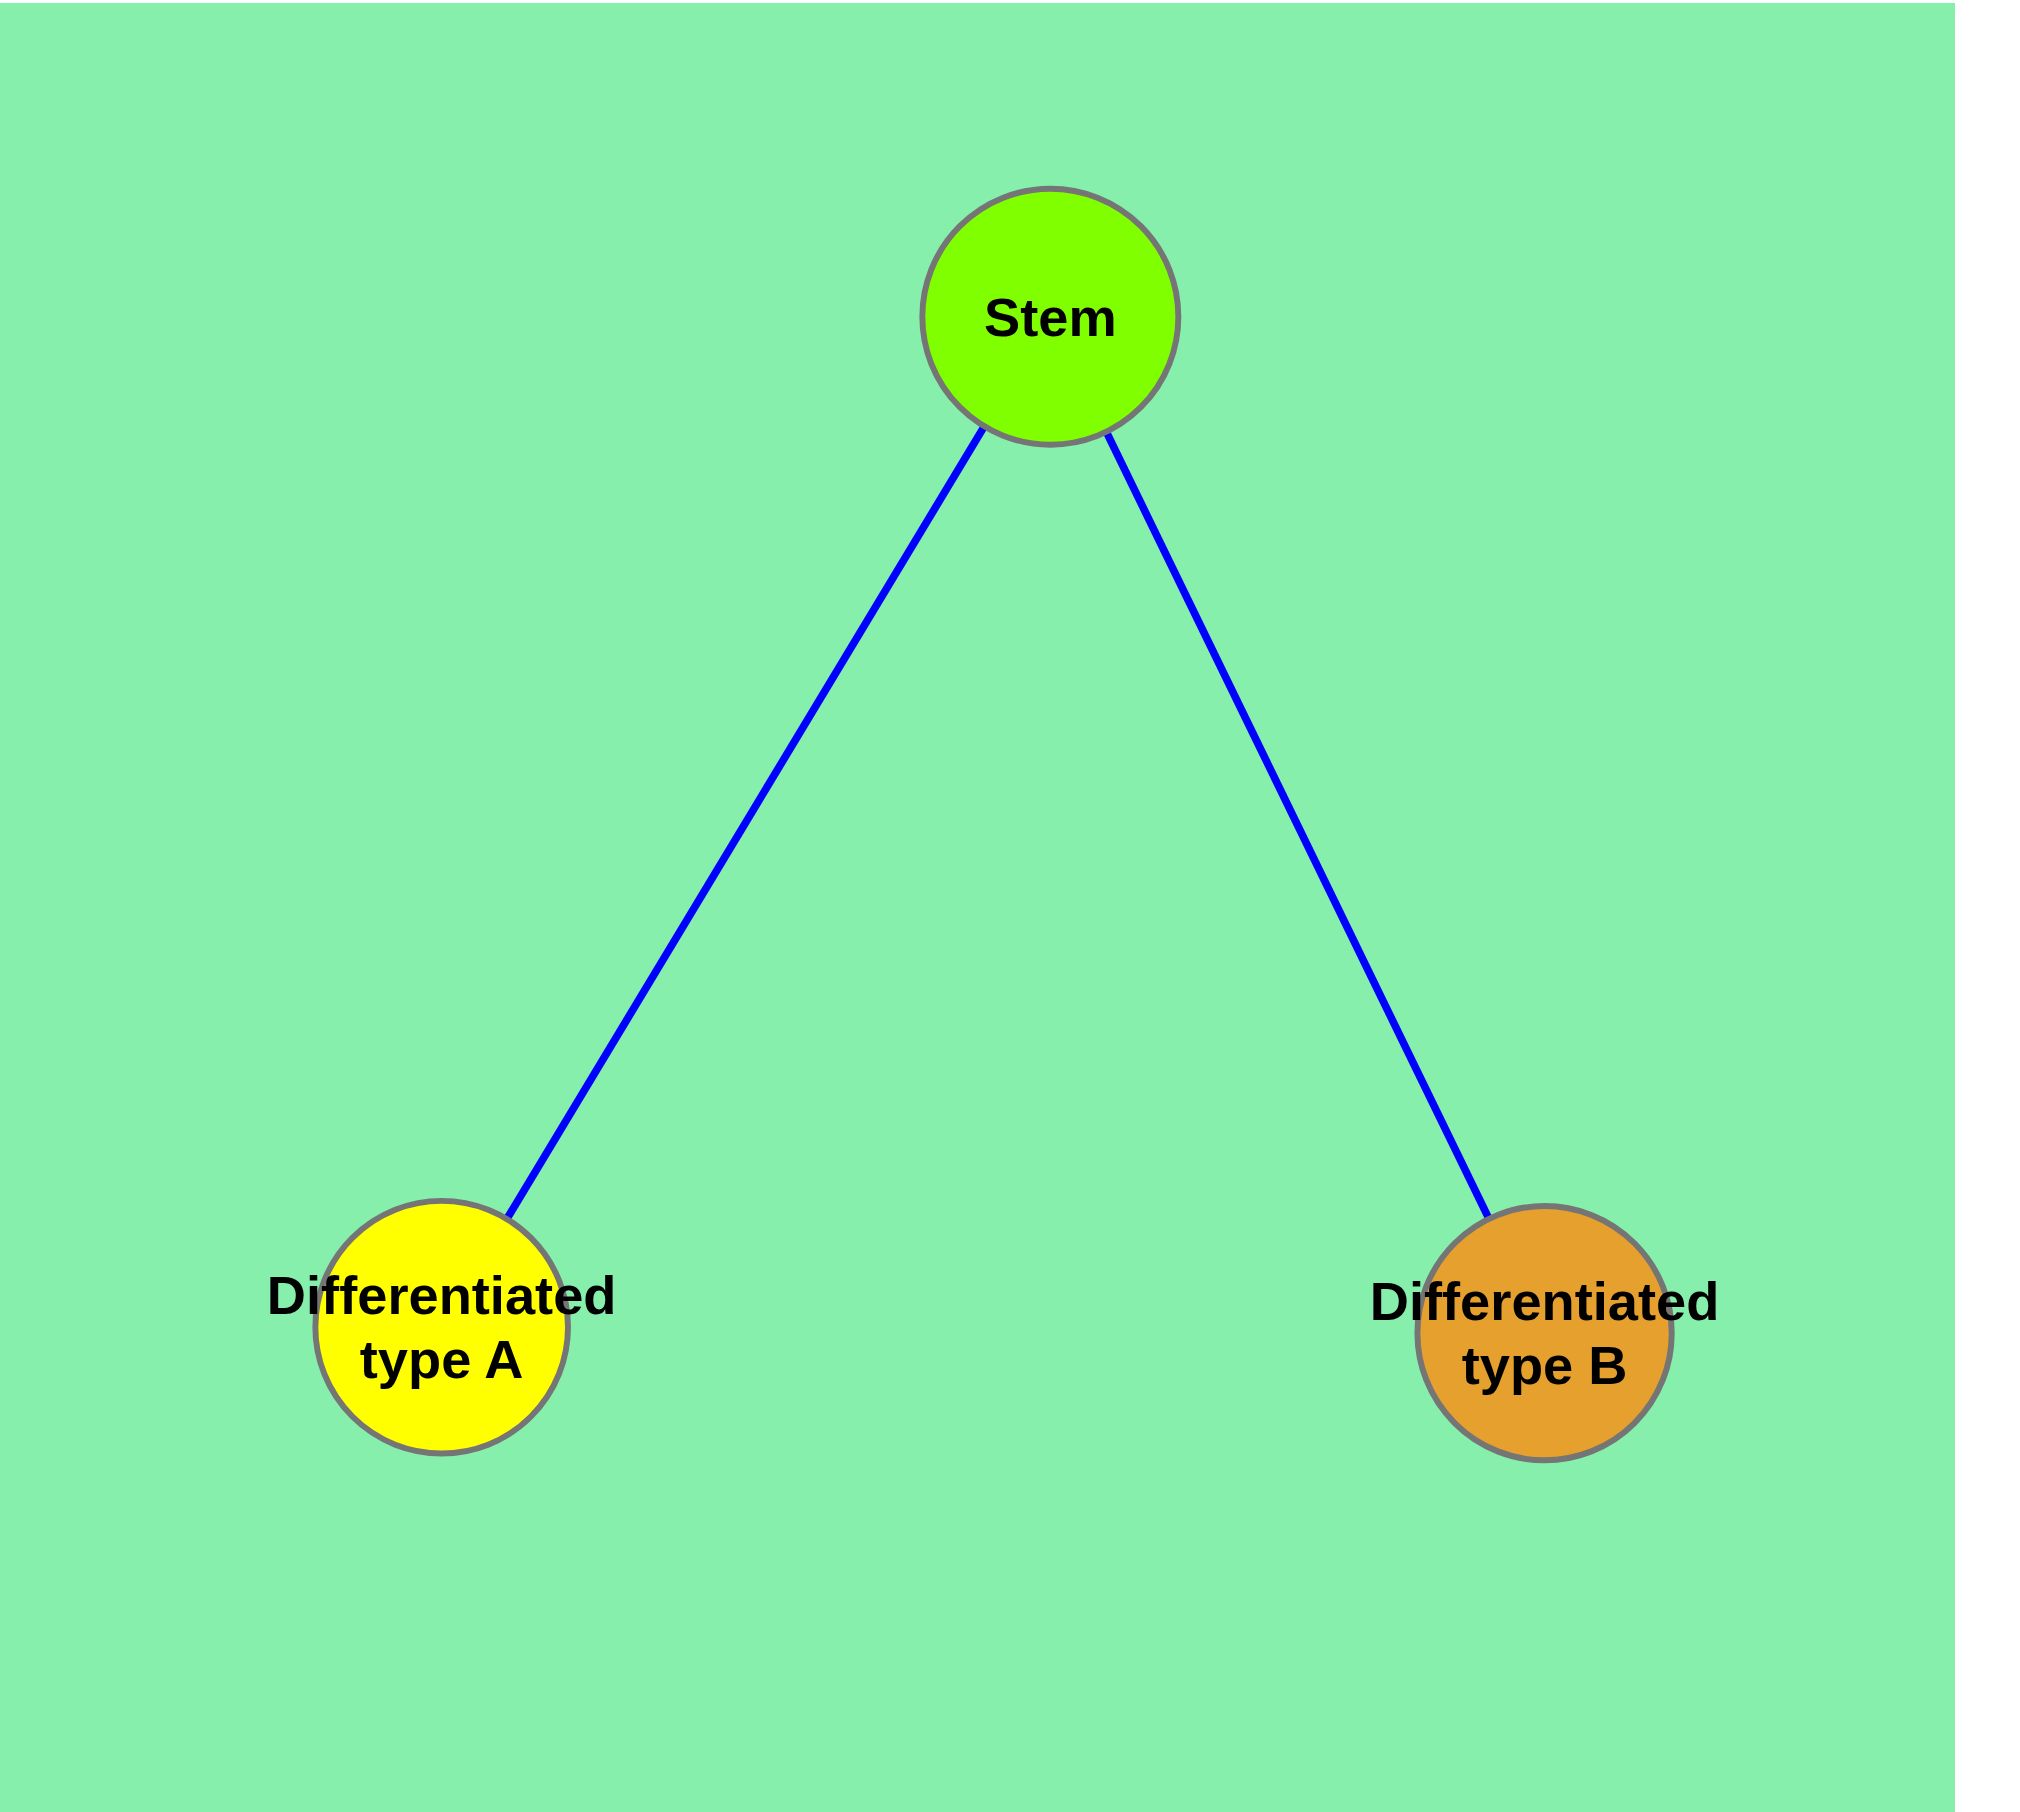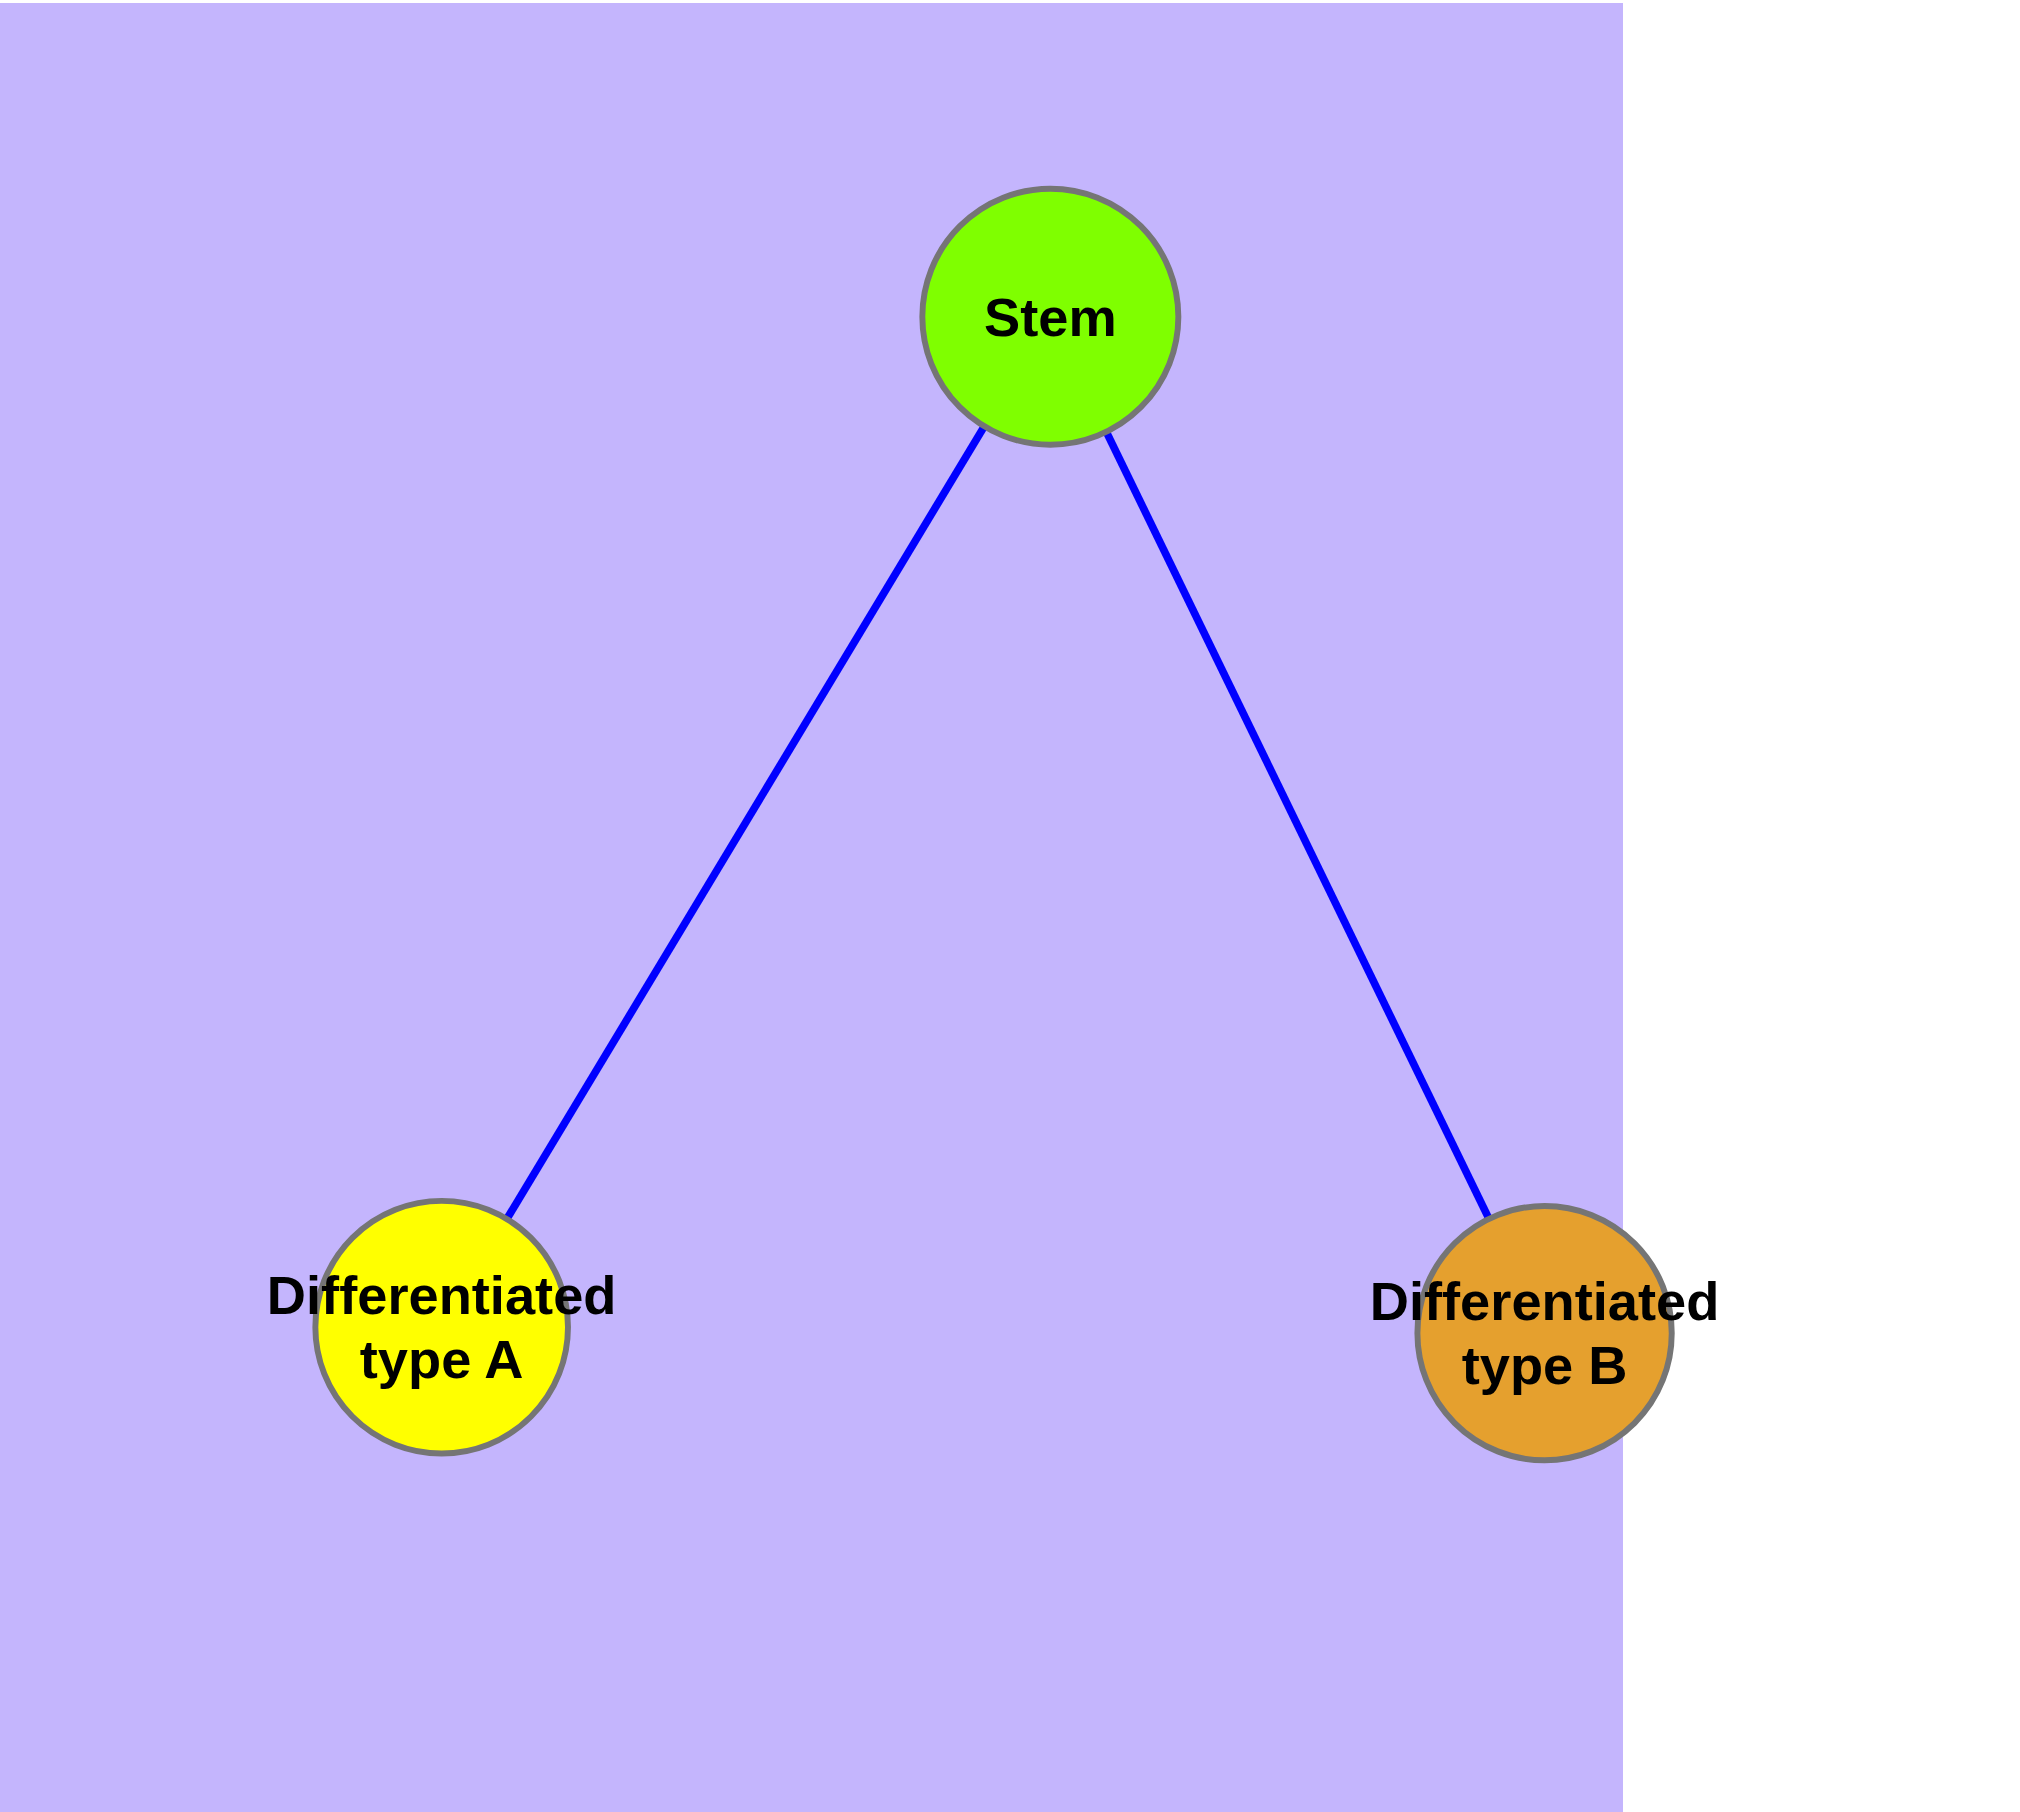--- a/index.html
+++ b/index.html
@@ -13,23 +13,23 @@
     width: 2021px;
     height: 1812px;
     background: #ffffff;
     overflow: hidden;
     font-family: "Liberation Sans", "DejaVu Sans", sans-serif;
   }
   #plot-area {
     position: absolute;
     left: 0;
     top: 2.5px;
-    width: 1623px;
+    width: 1955px;
     height: 1810px;
-    background: #c4b5fd;
+    background: #86efac;
     text-align: right;
   }
   #graph-svg {
     position: absolute;
     left: 0;
     top: 0;
     width: 2021px;
     height: 1810px;
     display: block;
   }

